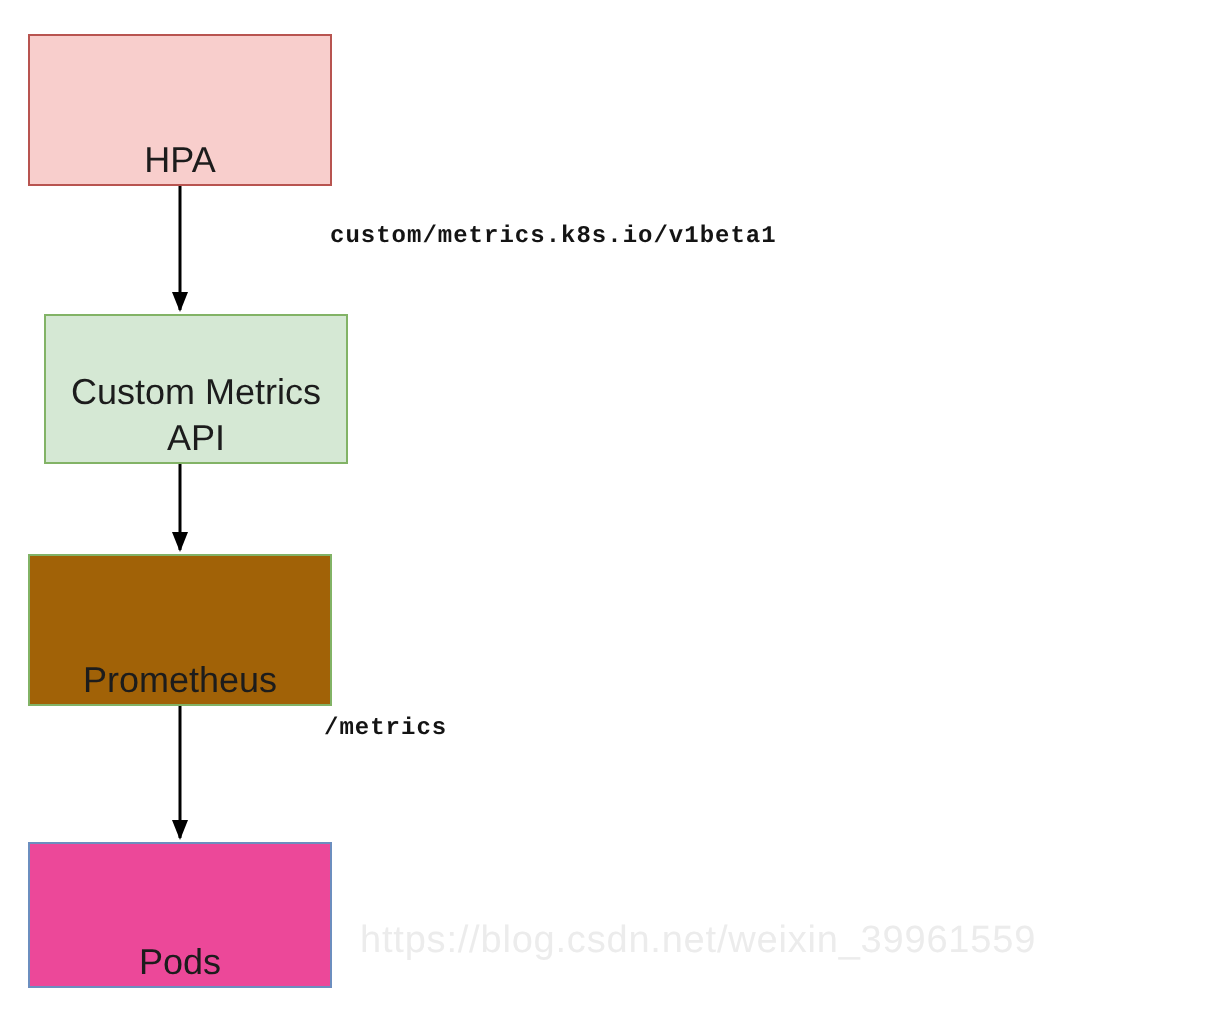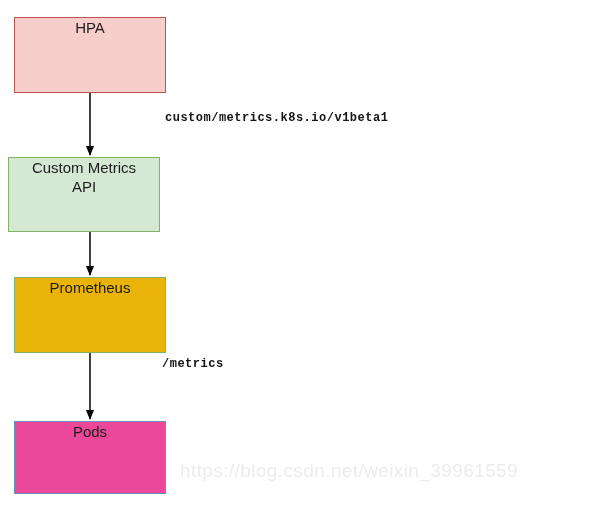--- a/index.html
+++ b/index.html
@@ -12,40 +12,40 @@
     width: 613px;
     height: 510px;
     background: #ffffff;
     overflow: hidden;
     font-family: "Liberation Sans", sans-serif;
   }
   .node {
     position: absolute;
     box-sizing: border-box;
     display: flex;
-    align-items: flex-start;
+    align-items: flex-end;
     justify-content: center;
     text-align: center;
-    font-size: 15px;
+    font-size: 18px;
     line-height: 1.27;
     color: #1c1c1c;
     white-space: pre-line;
     border: 1.5px solid #000;
   }
   .node-hpa {
     left: 14px; top: 17px; width: 152px; height: 76px;
     background: #f8cecc; border-color: #b85450;
   }
   .node-custom-metrics-api {
-    left: 8px; top: 157px; width: 152px; height: 75px;
+    left: 22px; top: 157px; width: 152px; height: 75px;
     background: #d5e8d4; border-color: #82b366;
   }
   .node-prometheus {
     left: 14px; top: 277px; width: 152px; height: 76px;
-    background: #eab308; border-color: #82b366;
+    background: #a16207; border-color: #82b366;
   }
   .node-pods {
     left: 14px; top: 421px; width: 152px; height: 73px;
     background: #ec4899; border-color: #6c8ebf;
   }
   .edges {
     position: absolute;
     left: 0; top: 0;
     pointer-events: none;
   }

